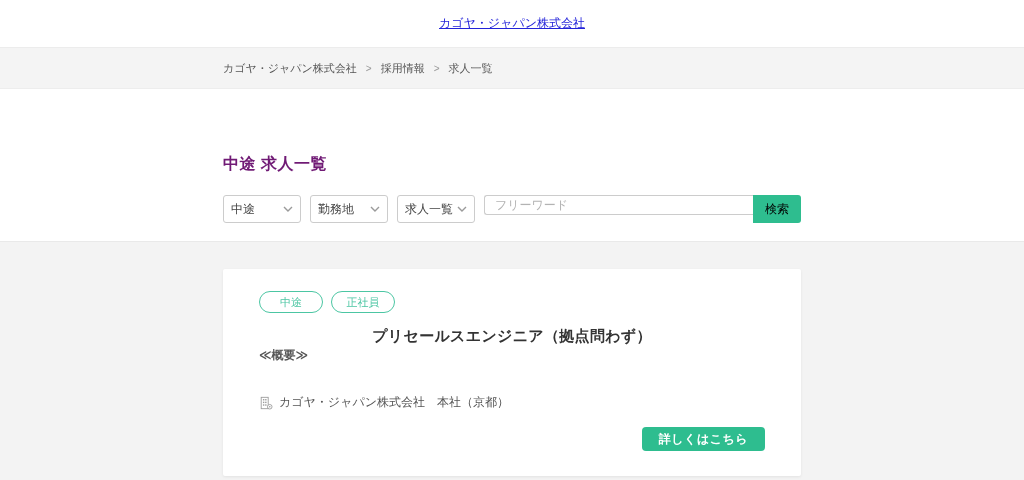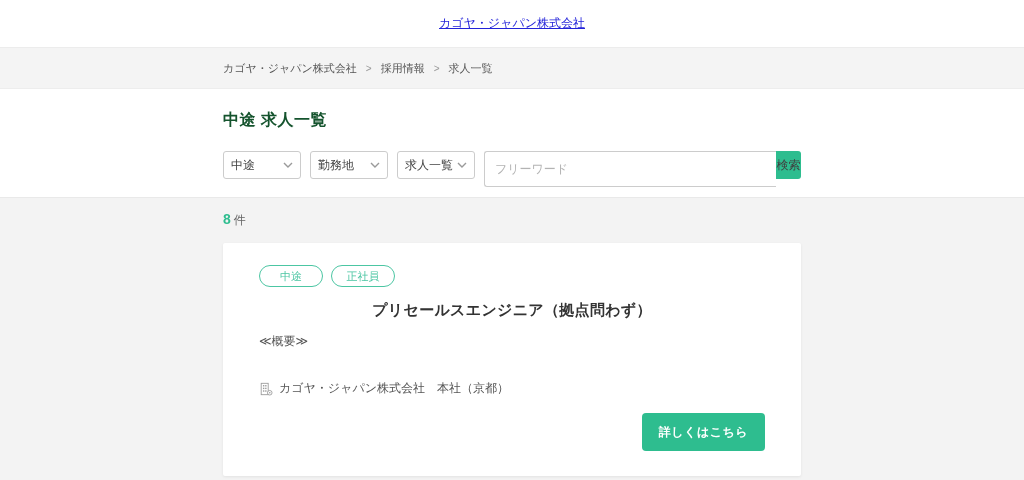--- a/index.html
+++ b/index.html
@@ -30,37 +30,37 @@
     height:41px;background:#f4f4f4;border-bottom:1px solid #ededed;
     display:flex;align-items:center;
   }
   .bc{display:flex;align-items:center;gap:9px;font-size:11px;color:#555;}
   .bc-item{color:#555;text-decoration:none;cursor:pointer;}
   .bc-sep{color:#999;font-size:10px;}
   .bc-current{color:#555;}
 
   
   .filter-section{background:#fff;padding:21px 0 18px;border-bottom:1px solid #e9e9e9;}
-  .page-title{font-size:16px;font-weight:bold;color:#14532d;letter-spacing:.5px;}
+  .page-title{font-size:16px;font-weight:bold;color:#701a75;letter-spacing:.5px;margin-top:44px;}
   .filter-row{display:flex;align-items:stretch;margin-top:20px;height:28px;}
   .select{
     width:78px;height:28px;border:1px solid #ccc;border-radius:3px;background:#fff;
     display:flex;align-items:center;justify-content:space-between;
     padding:0 7px;font-size:12px;color:#444;cursor:pointer;margin-right:9px;flex:none;
   }
   .select .chev{flex:none;margin-left:4px;}
   .keyword-input{
-    flex:1;height:36px;border:1px solid #ccc;border-radius:3px 0 0 3px;border-right:none;
+    flex:1;height:20px;border:1px solid #ccc;border-radius:3px 0 0 3px;border-right:none;
     padding:0 10px;font-size:12px;color:#333;outline:none;
     font-family:"Liberation Sans","DejaVu Sans",sans-serif;
   }
   .keyword-input::placeholder{color:#b3b3b3;}
   .search-btn{
-    width:25px;height:28px;border:none;border-radius:0 3px 3px 0;
-    background:var(--accent);color:#404040;font-size:12px;cursor:pointer;flex:none;
+    width:48px;height:28px;border:none;border-radius:0 3px 3px 0;
+    background:var(--accent);color:#000000;font-size:12px;cursor:pointer;flex:none;
     font-family:"Liberation Sans","DejaVu Sans",sans-serif;
   }
 
   
   .results-section{background:#f3f3f3;padding-top:13px;}
   .result-count{font-size:12px;color:#666;}
   .count-num{color:var(--accent);font-size:14px;font-weight:bold;margin-right:3px;}
 
   .job-card{
     background:#fff;margin-top:14px;border-radius:2px;
@@ -68,28 +68,28 @@
     padding:22px 36px 25px;
   }
   .tags{display:flex;gap:8px;}
   .tag{
     display:inline-flex;align-items:center;justify-content:center;
     min-width:64px;height:22px;padding:0 14px;
     border:1px solid var(--tag);border-radius:999px;
     color:var(--tag);font-size:11px;background:#fff;
   }
   .job-title{font-size:15px;font-weight:bold;color:#333;margin-top:14px;letter-spacing:.3px;text-align:center;}
-  .job-summary{margin-top:12px;font-size:12px;color:#555;line-height:1.5;}
+  .job-summary{font-size:12px;color:#555;line-height:1.5;font-weight:bold;}
   .job-company{
     display:flex;align-items:center;gap:6px;margin-top:30px;
     font-size:12px;color:#555;
   }
   .card-actions{display:flex;justify-content:flex-end;margin-top:16px;}
   .detail-btn{
-    height:38px;padding:0 17px;border:none;border-radius:4px;
+    height:24px;padding:0 17px;border:none;border-radius:4px;
     background:var(--accent);color:#fff;font-size:12px;font-weight:bold;cursor:pointer;
     font-family:"Liberation Sans","DejaVu Sans",sans-serif;letter-spacing:.5px;
   }
 </style>
 </head>
 <body>
 
 <div class="page">
 
   <header class="site-header">
@@ -133,23 +133,20 @@
         </div>
 
         <input class="keyword-input" type="text" placeholder="フリーワード" style="">
         <button class="search-btn">検索</button>
       </div>
     </div>
   </section>
 
   <section class="results-section">
     <div class="container">
-      <div class="result-count">
-        <span class="count-num">8</span><span>件</span>
-      </div>
 
       <article class="job-card">
         <div class="tags">
           <span class="tag">中途</span>
           <span class="tag">正社員</span>
         </div>
 
         <h2 class="job-title">プリセールスエンジニア（拠点問わず）</h2>
 
         <p class="job-summary">

